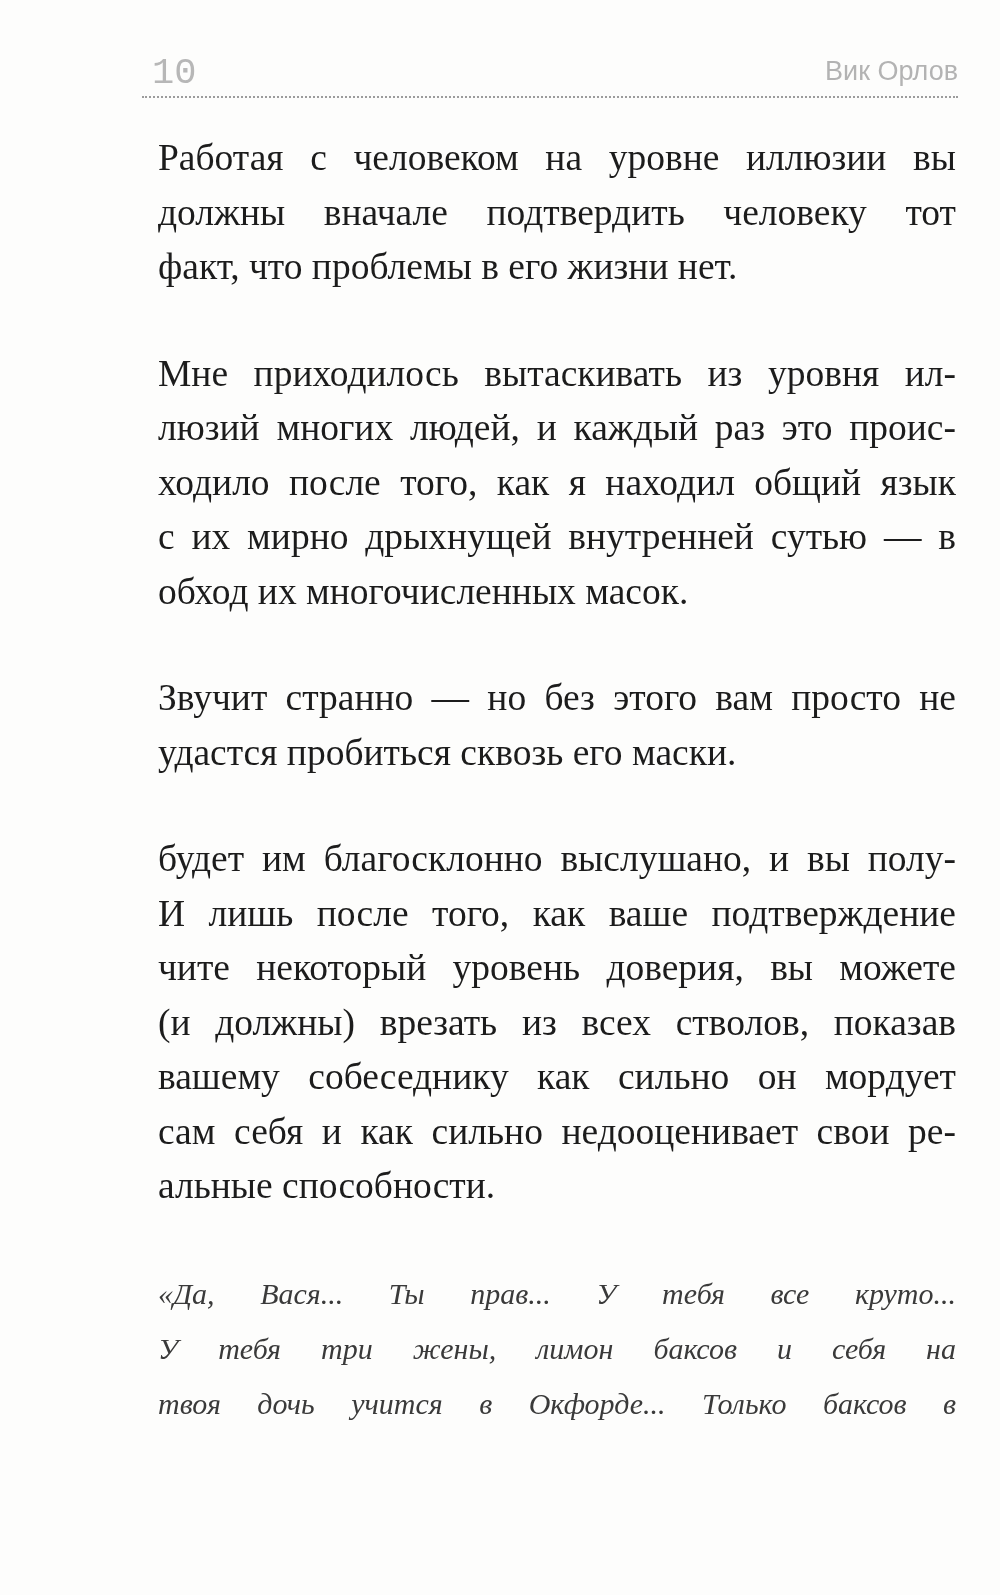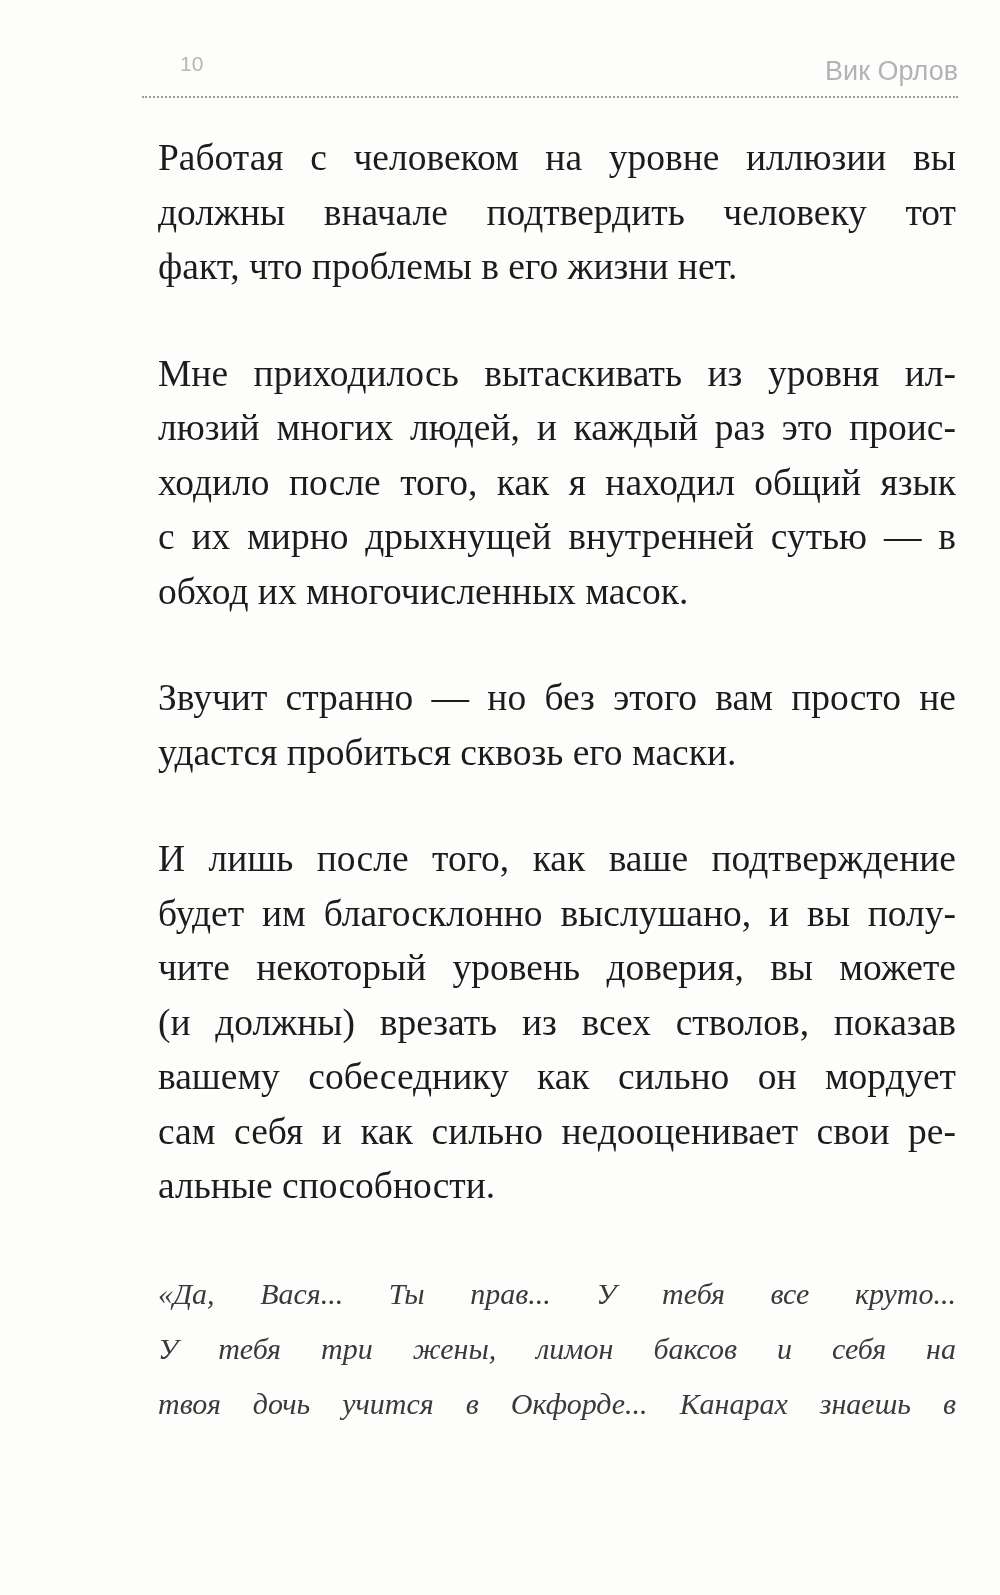--- a/index.html
+++ b/index.html
@@ -2,21 +2,21 @@
 <html><head>
 <meta charset="utf-8">
 <style>
   html, body { margin:0; padding:0; }
   body {
     width:1000px; height:1595px; background:#fdfdfc; position:relative; overflow:hidden;
     font-family:"Liberation Serif", "DejaVu Serif", serif; color:#1c1c1c;
   }
   .page { position:absolute; left:158px; top:0; width:800px; }
   .header { position:absolute; left:0; top:52px; width:800px; height:38px; }
-  .pagenum { position:absolute; left:-6px; top:0; font-family:Liberation Sans, sans-serif; font-size:21px; color:#b7b7b7; font-weight:300;margin-left:28px; }
+  .pagenum { position:absolute; left:-6px; top:0; font-family:Liberation Mono, monospace; font-size:37px; color:#b7b7b7; font-weight:300; }
   .author { position:absolute; right:0; top:4px; font-family:"Liberation Sans", sans-serif; font-size:27px; color:#b3b3b3;margin-left:36px; }
   .rule { position:absolute; left:-16px; top:96px; width:816px; height:0; border-top:2px dotted #9c9c9c; }
   .body { position:absolute; left:0; top:131px; width:798px; }
   .para { font-size:37.5px; line-height:54.5px; text-align:justify; margin:0 0 52px 0; }
   .para .ln { display:block; text-align:justify; text-align-last:justify; white-space:nowrap; }
   .para .ln.last { text-align-last:left; }
   .quote { font-style:italic; color:#3a3a3a; font-size:30px; line-height:55px; margin-top:2px; }
   .quote .ln { display:block; text-align:justify; text-align-last:justify; white-space:nowrap; }
 </style>
 </head>
@@ -40,27 +40,27 @@
       <span class="ln">люзий многих людей, и каждый раз это проис-</span>
       <span class="ln">ходило после того, как я находил общий язык</span>
       <span class="ln">с их мирно дрыхнущей внутренней сутью — в</span>
       <span class="ln last">обход их многочисленных масок.</span>
     </p>
     <p class="para">
       <span class="ln">Звучит странно — но без этого вам просто не</span>
       <span class="ln last">удастся пробиться сквозь его маски.</span>
     </p>
     <p class="para">
+      <span class="ln">будет им благосклонно выслушано, и вы полу-</span>
       <span class="ln">И лишь после того, как ваше подтверждение</span>
-      <span class="ln">будет им благосклонно выслушано, и вы полу-</span>
       <span class="ln">чите некоторый уровень доверия, вы можете</span>
       <span class="ln">(и должны) врезать из всех стволов, показав</span>
       <span class="ln">вашему собеседнику как сильно он мордует</span>
       <span class="ln">сам себя и как сильно недооценивает свои ре-</span>
       <span class="ln last">альные способности.</span>
     </p>
     <p class="para quote">
       <span class="ln">«Да, Вася... Ты прав... У тебя все круто...</span>
       <span class="ln">У тебя три жены, лимон баксов и себя на</span>
-      <span class="ln">твоя дочь учится в Окфорде... Канарах знаешь в</span>
+      <span class="ln">твоя дочь учится в Окфорде... Только баксов в</span>
     </p>
   </div>
 </div>
 
 </body></html>

